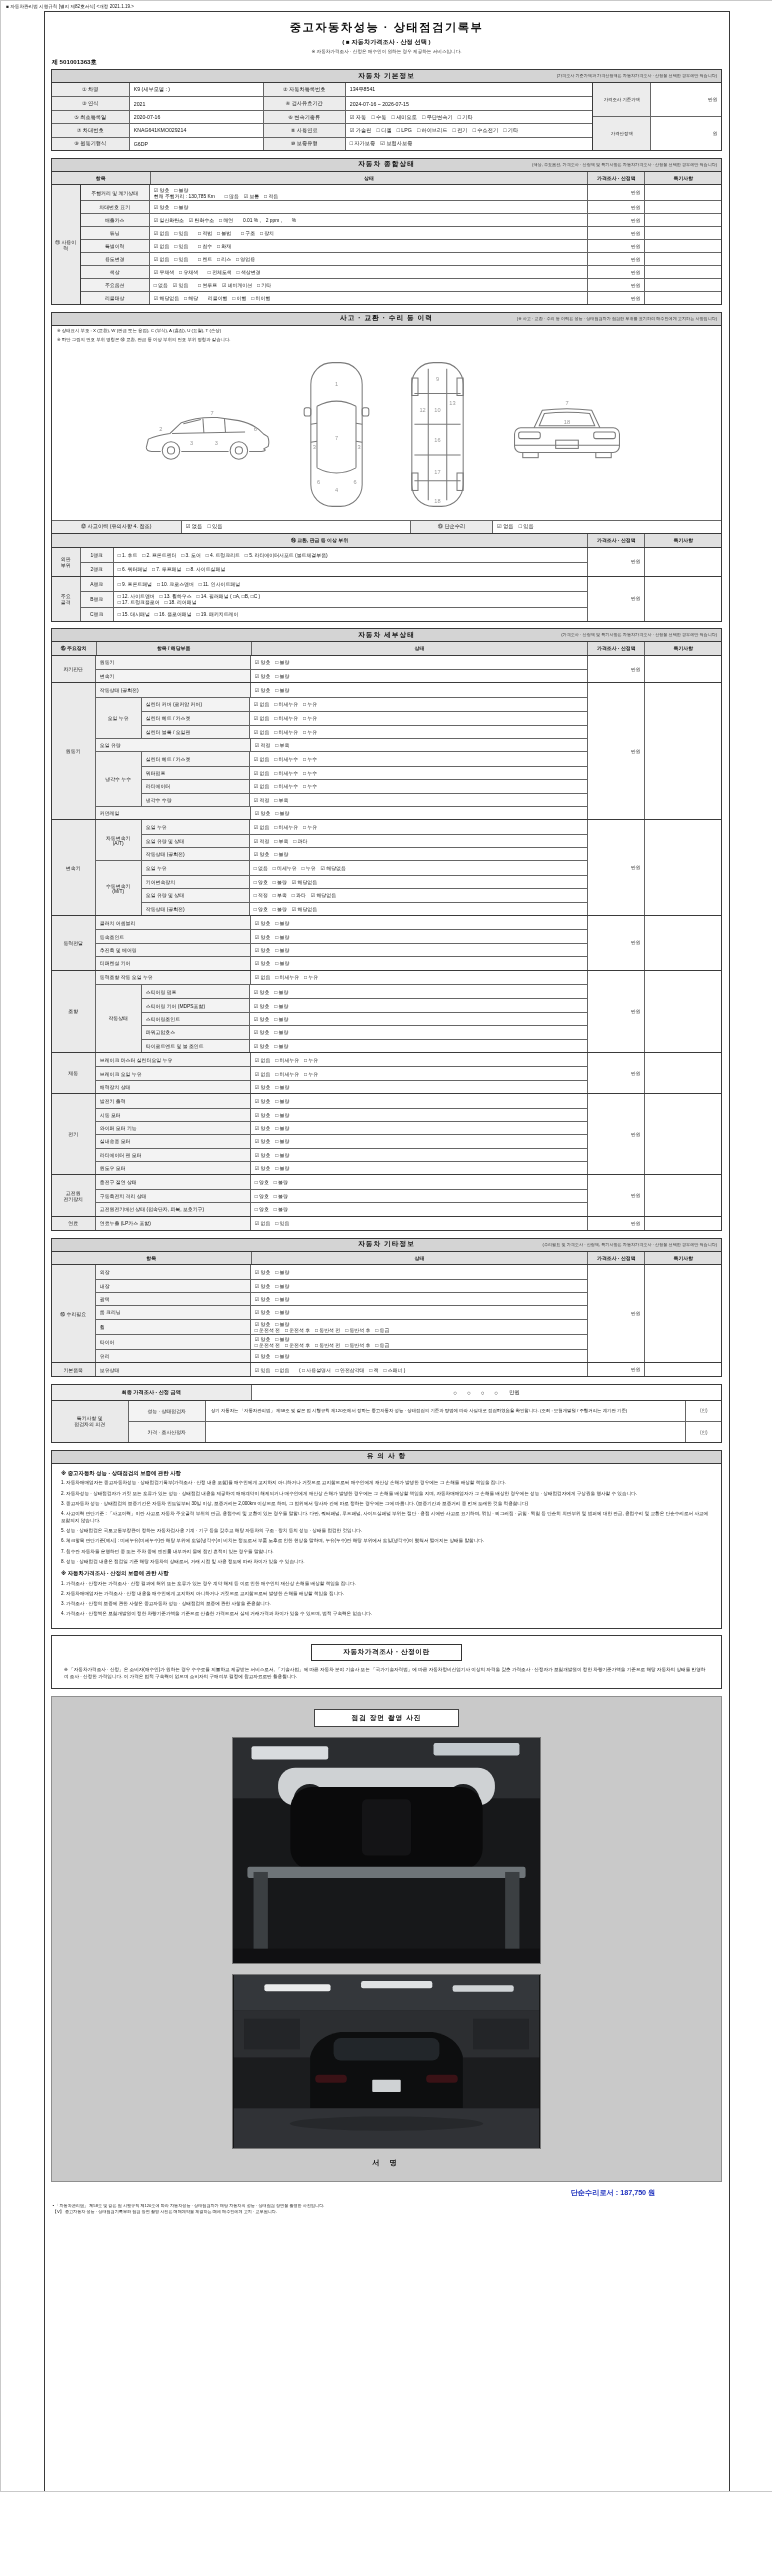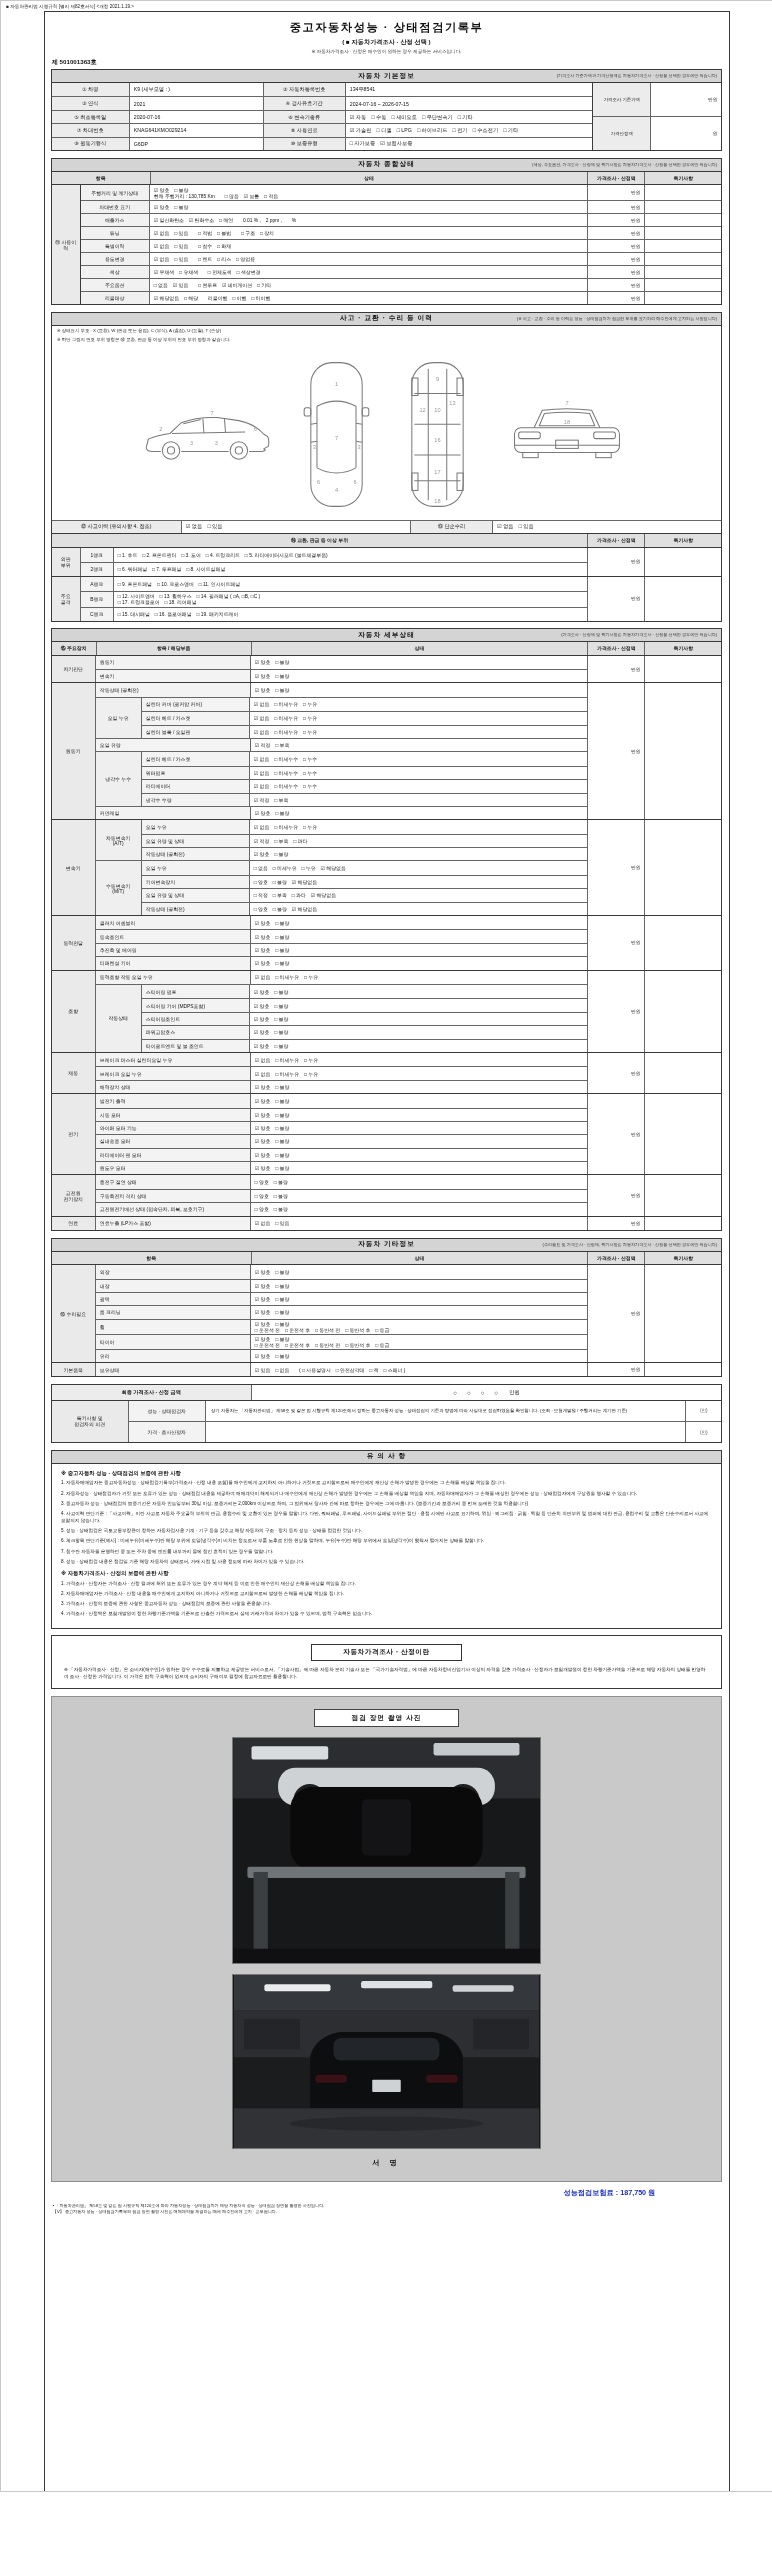--- a/index.html
+++ b/index.html
@@ -897,21 +897,21 @@
         <rect x="378" y="196" width="62" height="16" rx="7" fill="#3a1216"></rect>
         <rect x="272" y="206" width="56" height="24" rx="2" fill="#cfd2d4"></rect>
         <rect y="262" width="600" height="78" fill="#303236"></rect>
         <ellipse cx="300" cy="292" rx="190" ry="14" fill="#26282b"></ellipse>
       </svg>
 
       <div class="signline">서  명</div>
     </div>
 
     <div class="fee">
-      <span>성능점검보험료 :</span>
+      <span>단순수리로서 :</span>
       <span>187,750 원</span>
     </div>
 
     <div class="footer">
       <div>▪ 「자동차관리법」 제58조 및 같은 법 시행규칙 제120조에 따라 자동차성능 · 상태점검자가 해당 자동차의 성능 · 상태점검 장면을 촬영한 사진입니다.</div>
       <div>【Ⅴ】 중고자동차 성능 · 상태점검기록부와 점검 장면 촬영 사진은 매매계약을 체결하는 때에 매수인에게 고지 · 교부됩니다.</div>
     </div>
 
   </div>
 </div>

